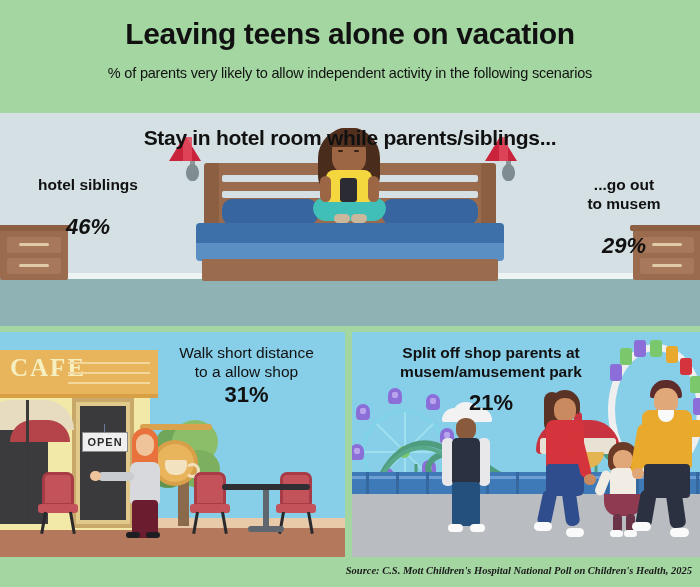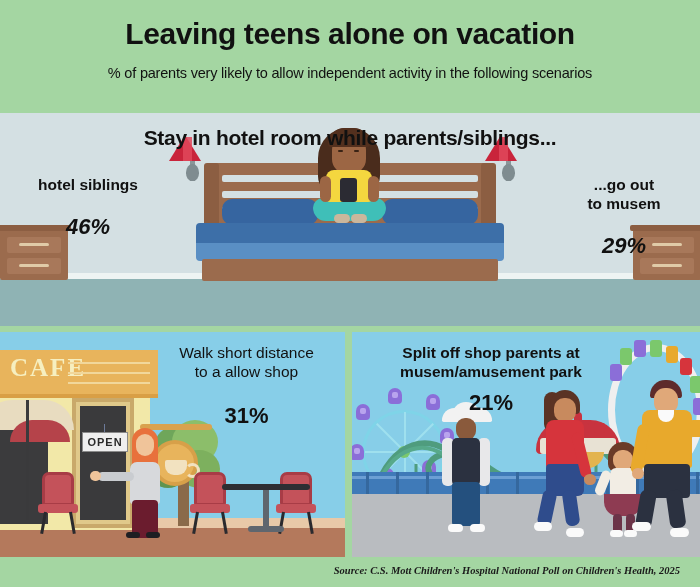--- a/index.html
+++ b/index.html
@@ -86,21 +86,21 @@
   .teen .arm.l{left:14px;} .teen .arm.r{left:62px;}
   .teen .phone{position:absolute;left:34px;top:52px;width:17px;height:24px;background:#2B2B33;border-radius:3px;}
   .teen .legs{position:absolute;left:7px;top:72px;width:73px;height:23px;background:#3FBFB8;border-radius:12px 12px 16px 16px;}
   .teen .foot{position:absolute;top:88px;width:16px;height:9px;background:#CBB79C;border-radius:6px;}
   .teen .foot.l{left:28px;} .teen .foot.r{left:45px;}
 
   
   #cafe-panel{left:0;top:332px;width:345px;height:225px;background:#87CEE8;}
   .cafe-text{position:absolute;right:6px;top:12px;width:185px;text-align:center;z-index:40;color:#111;}
   .cafe-text .lines{font-size:15.5px;font-weight:normal;line-height:1.22;}
-  .cafe-text .pct{font-size:22px;font-weight:bold;margin-top:21px;}
+  .cafe-text .pct{font-size:22px;font-weight:bold;margin-top:0;}
 
   .cafe-ground{position:absolute;left:0;top:196px;width:345px;height:29px;background:#B4795C;}
   .cafe-sidewalk{position:absolute;left:0;top:186px;width:345px;height:12px;background:#E8C9A8;}
   .cafe-bld{position:absolute;left:-10px;top:18px;width:160px;height:180px;background:#F2E8A8;}
   .cafe-awn{position:absolute;left:-10px;top:18px;width:168px;height:44px;background:#E8B45C;border-bottom:4px solid #D99F45;}
   .cafe-awn .sign{position:absolute;left:20px;top:4px;font-size:25px;font-weight:bold;color:#F6EFC0;letter-spacing:2px;font-family:"Liberation Serif",serif;}
   .cafe-awn .rule{position:absolute;right:8px;width:82px;height:2px;background:#F1D79B;}
   .cafe-door{position:absolute;left:72px;top:66px;width:62px;height:130px;background:#E0C98A;border:4px solid #C9A96A;box-sizing:border-box;}
   .cafe-door .glass{position:absolute;left:4px;top:4px;right:4px;bottom:4px;background:#3A3A3C;}
   .open-sign{position:absolute;left:82px;top:100px;width:44px;height:18px;background:#EFEFEF;border:1px solid #8A8A8A;display:flex;align-items:center;justify-content:center;font-size:11px;font-weight:bold;color:#2A2A2A;letter-spacing:1px;}
@@ -218,21 +218,21 @@
   .dad .hand{position:absolute;left:-4px;top:88px;width:12px;height:11px;background:#E0A879;border-radius:6px;}
   .dad .pants{position:absolute;left:8px;top:84px;width:46px;height:34px;background:#2B3140;border-radius:4px;}
   .dad .legA{position:absolute;left:2px;top:110px;width:16px;height:38px;background:#2B3140;border-radius:6px;transform:rotate(10deg);}
   .dad .legB{position:absolute;left:32px;top:110px;width:16px;height:38px;background:#2B3140;border-radius:6px;transform:rotate(-8deg);}
   .dad .shA{position:absolute;left:-4px;top:142px;width:19px;height:9px;background:#FAFAFA;border-radius:5px;}
   .dad .shB{position:absolute;left:34px;top:148px;width:19px;height:9px;background:#FAFAFA;border-radius:5px;}
 
   
   .footer{position:absolute;left:0;top:557px;width:700px;height:30px;background:#A4D6A2;}
   .source{
-    position:absolute;right:20px;top:8px;
+    position:absolute;right:8px;top:8px;
     font-size:10.5px;font-style:italic;font-weight:bold;color:#1A1A1A;
     font-family:"Liberation Serif",serif;
   }
 </style>
 </head>
 <body>
 
 <div class="page">
 
   <div class="header">

